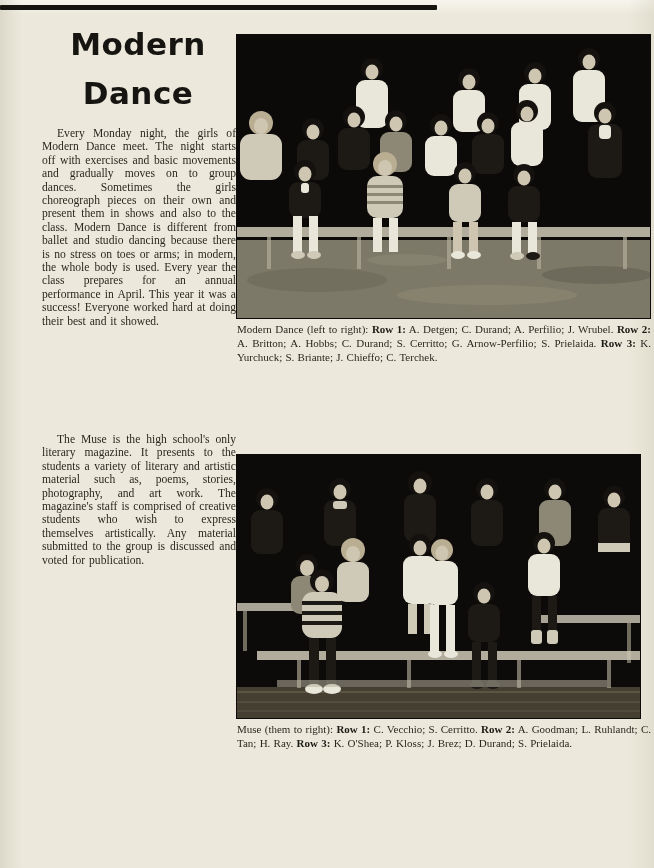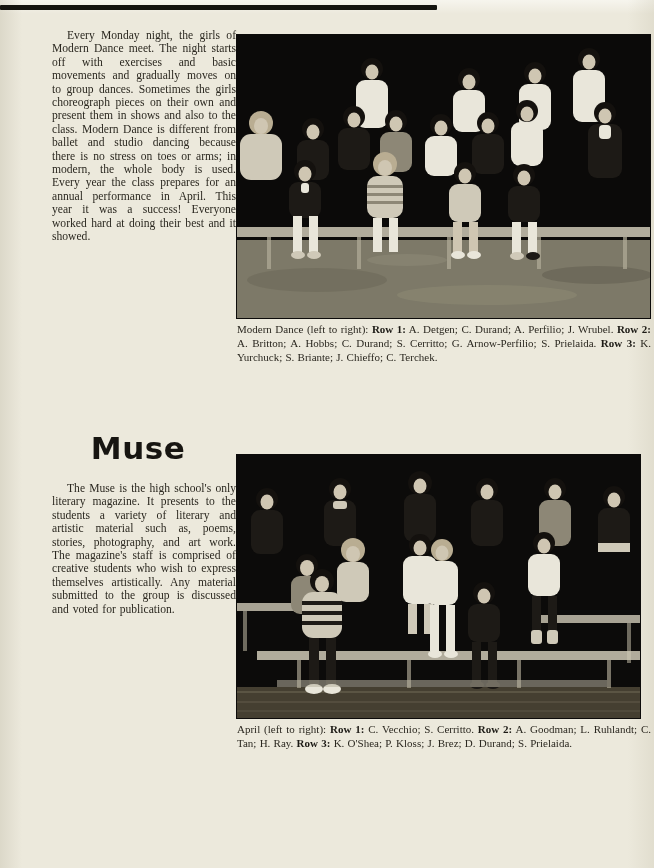--- a/index.html
+++ b/index.html
@@ -29,21 +29,21 @@
   .sec-title{
     font-family:"DejaVu Sans", sans-serif;
     font-weight:bold;
     font-size:31px;
     line-height:49px;
     letter-spacing:.5px;
     color:#171511;
     margin:0;
   }
   .sec-body{
-    margin:9px 0 0 12px;
+    margin:9px 0 0 2px;
     text-align:justify;
     text-indent:15px;
     font-size:11.6px;
     line-height:13.4px;
     color:#2b2820;
     word-spacing:1px;
   }
   .photo{
     position:absolute;
     background:#0c0b0a;
@@ -74,20 +74,21 @@
   .bench{fill:#cfc9b6;}
   .benchleg{fill:#b2ac98;}
 </style>
 </head>
 <body>
 
 <div class="page-shade"></div>
 <div class="top-rule"></div>
 
 <div class="col" style="top:20px;">
+  <h1 class="sec-title"><span>Modern</span><br><span>Dance</span></h1>
   <p class="sec-body">Every Monday night, the girls of Modern Dance meet. The night starts off with exercises and basic movements and gradually moves on to group dances. Sometimes the girls choreograph pieces on their own and present them in shows and also to the class. Modern Dance is different from ballet and studio dancing because there is no stress on toes or arms; in modern, the whole body is used. Every year the class prepares for an annual performance in April. This year it was a success! Everyone worked hard at doing their best and it showed.</p>
 </div>
 
 <div class="photo" id="photo-1">
   <svg width="413" height="283" viewBox="0 0 413 283" xmlns="http://www.w3.org/2000/svg">
     <rect width="413" height="283" fill="#0b0a09"></rect>
 
     <rect y="205" width="413" height="78" fill="#7d7968"></rect>
     <ellipse cx="80" cy="245" rx="70" ry="12" fill="#6c6858" opacity=".55"></ellipse>
     <ellipse cx="250" cy="260" rx="90" ry="10" fill="#949078" opacity=".4"></ellipse>
@@ -201,21 +202,20 @@
         <rect x="4" y="45" width="9" height="32" class="wh"></rect>
         <ellipse cx="-7" cy="79" rx="7" ry="4" class="lt"></ellipse>
         <ellipse cx="9" cy="79" rx="7" ry="4" class="dk"></ellipse>
       </g>
   </svg>
 </div>
 
 <p class="caption" id="caption-1"><span>Modern Dance (left to right): </span><b>Row 1:</b><span> A. Detgen; C. Durand; A. Perfilio; J. Wrubel. </span><b>Row 2:</b><span> A. Britton; A. Hobbs; C. Durand; S. Cerritto; G. Arnow-Perfilio; S. Prielaida. </span><b>Row 3:</b><span> K. Yurchuck; S. Briante; J. Chieffo; C. Terchek.</span></p>
 
 <div class="col" style="top:424px;">
-  <h1 class="sec-title">Muse</h1>
   <p class="sec-body">The Muse is the high school's only literary magazine. It presents to the students a variety of literary and artistic material such as, poems, stories, photography, and art work. The magazine's staff is comprised of creative students who wish to express themselves artistically. Any material submitted to the group is discussed and voted for publication.</p>
 </div>
 
 <div class="photo" id="photo-2">
   <svg width="403" height="263" viewBox="0 0 403 263" xmlns="http://www.w3.org/2000/svg">
     <rect width="403" height="263" fill="#0c0b0a"></rect>
 
     <rect y="232" width="403" height="31" fill="#453f31"></rect>
     <rect y="236" width="403" height="2" fill="#6b6452" opacity=".6"></rect>
     <rect y="246" width="403" height="2" fill="#6b6452" opacity=".4"></rect>
@@ -320,13 +320,13 @@
         <rect x="-12" y="47" width="9" height="40" class="dk"></rect>
         <rect x="4" y="47" width="9" height="40" class="dk"></rect>
         <ellipse cx="-7" cy="90" rx="7" ry="4" class="dk"></ellipse>
         <ellipse cx="9" cy="90" rx="7" ry="4" class="dk"></ellipse>
       </g>
 
     <rect x="40" y="225" width="330" height="7" fill="#b8b3a0" opacity=".55"></rect>
   </svg>
 </div>
 
-<p class="caption" id="caption-2"><span>April (left to right): </span><b>Row 1:</b><span> C. Vecchio; S. Cerritto. </span><b>Row 2:</b><span> A. Goodman; L. Ruhlandt; C. Tan; H. Ray. </span><b>Row 3:</b><span> K. O'Shea; P. Kloss; J. Brez; D. Durand; S. Prielaida.</span></p>
+<p class="caption" id="caption-2"><span>Muse (them to right): </span><b>Row 1:</b><span> C. Vecchio; S. Cerritto. </span><b>Row 2:</b><span> A. Goodman; L. Ruhlandt; C. Tan; H. Ray. </span><b>Row 3:</b><span> K. O'Shea; P. Kloss; J. Brez; D. Durand; S. Prielaida.</span></p>
 
 </body></html>

